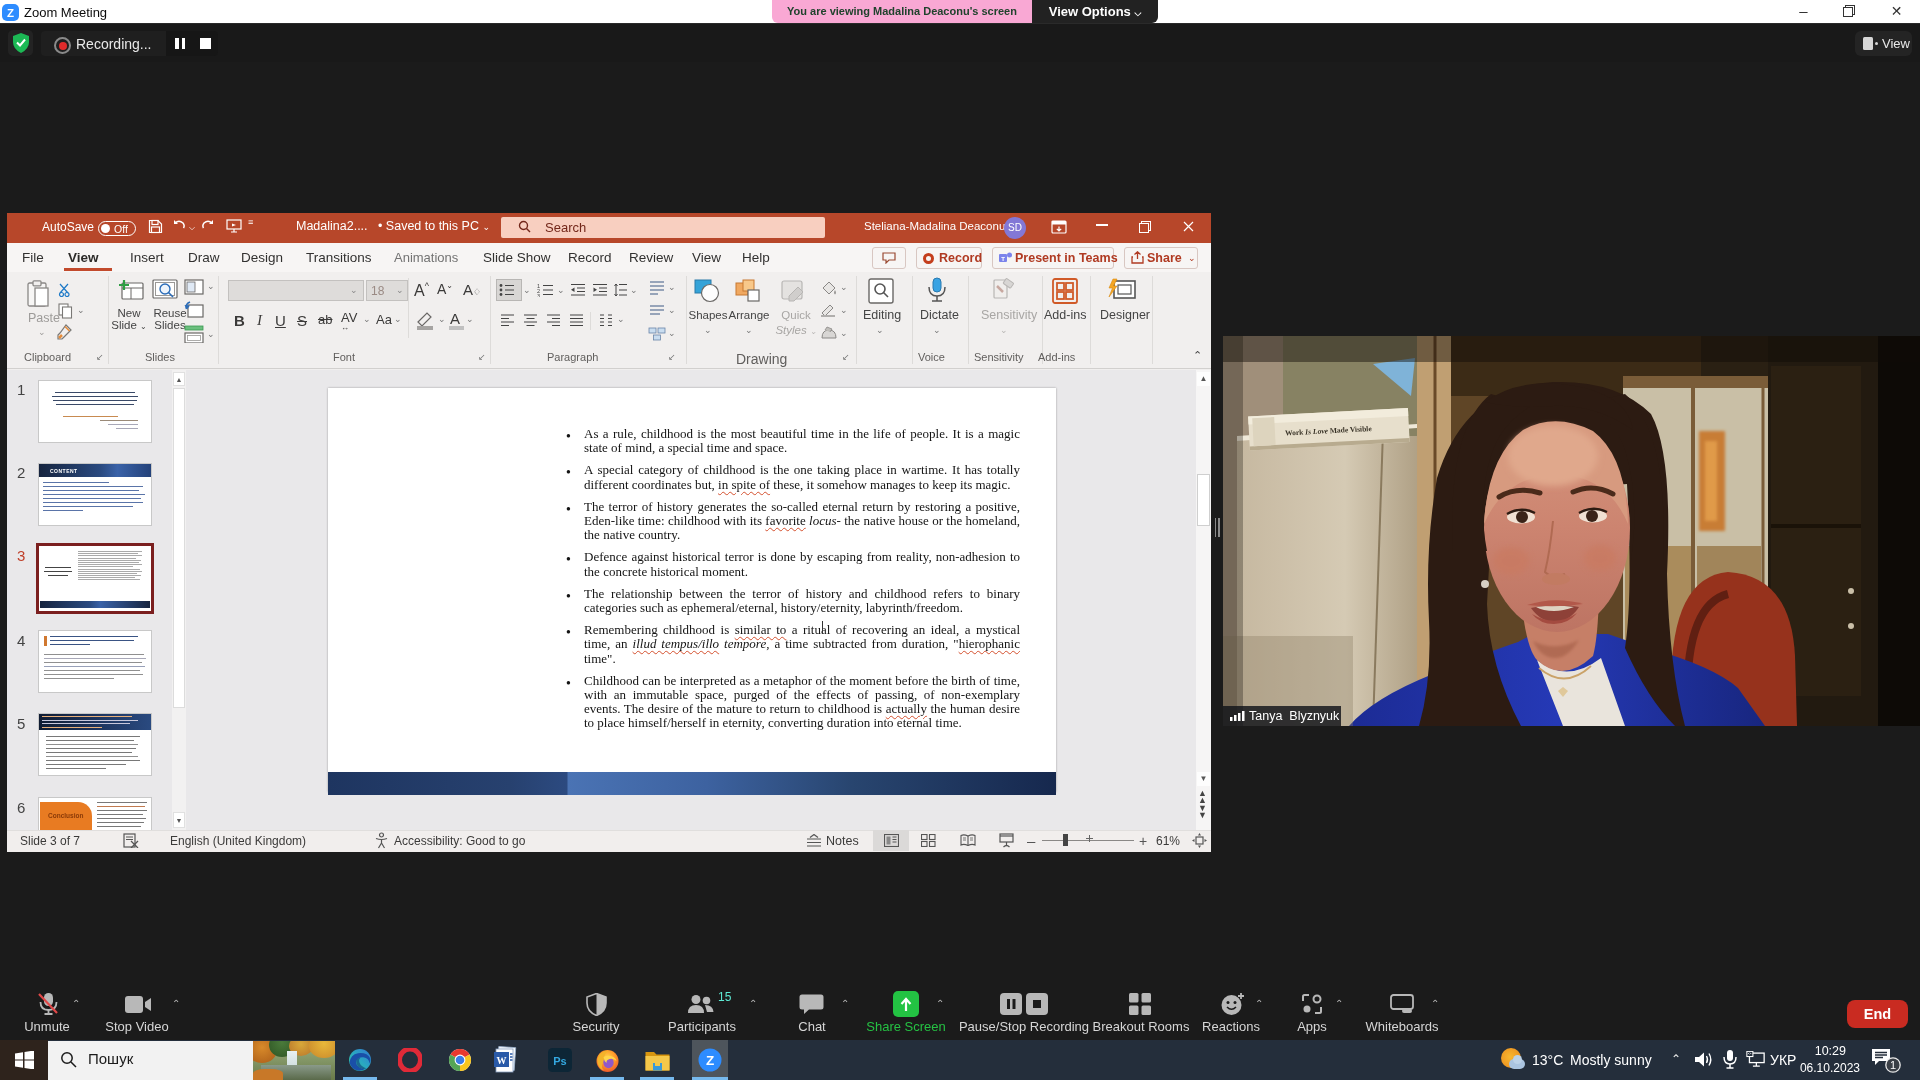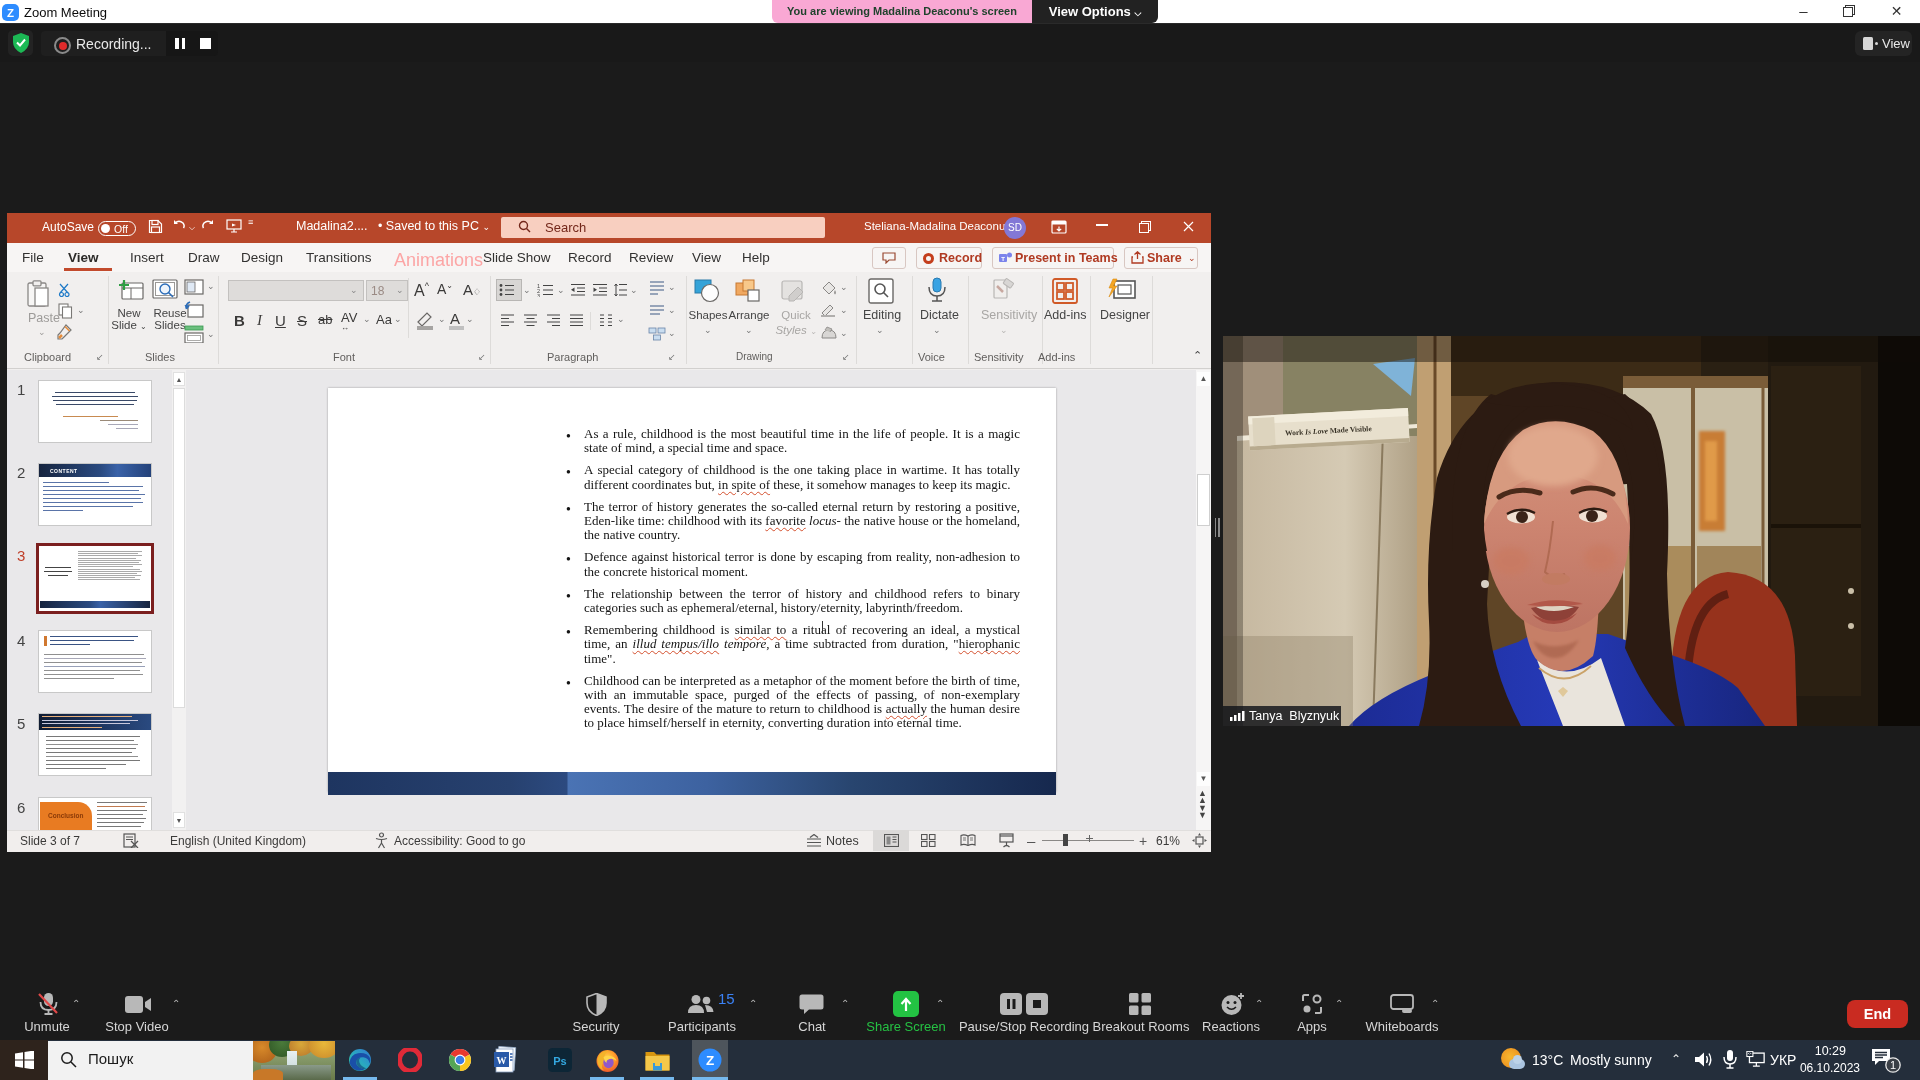--- a/index.html
+++ b/index.html
@@ -99,21 +99,21 @@
     </svg>
 
   <div class="abs" style="left:7px;top:243px;width:1204px;height:29px;background:#f7f5f4;"></div>
   <div class="abs" style="top:250px;left:22px;font-size:13.5px;color:#323130;">File</div>
   <div class="abs" style="top:250px;left:68px;font-size:13.5px;color:#2c2a28;font-weight:bold;">View</div>
   <div class="abs" style="left:64px;top:268px;width:48px;height:3px;background:#c24a2c;"></div>
   <div class="abs" style="top:250px;left:130px;font-size:13.5px;color:#323130;">Insert</div>
   <div class="abs" style="top:250px;left:188px;font-size:13.5px;color:#323130;">Draw</div>
   <div class="abs" style="top:250px;left:241px;font-size:13.5px;color:#323130;">Design</div>
   <div class="abs" style="top:250px;left:306px;font-size:13.5px;color:#323130;">Transitions</div>
-  <div class="abs" style="top:250px;left:394px;font-size:18px;color:#fca5a5;">Animations</div>
+  <div class="abs" style="top:250px;left:394px;font-size:13px;color:#737373;">Animations</div>
   <div class="abs" style="top:250px;left:483px;font-size:13.5px;color:#323130;">Slide Show</div>
   <div class="abs" style="top:250px;left:568px;font-size:13.5px;color:#323130;">Record</div>
   <div class="abs" style="top:250px;left:629px;font-size:13.5px;color:#323130;">Review</div>
   <div class="abs" style="top:250px;left:692px;font-size:13.5px;color:#323130;">View</div>
   <div class="abs" style="top:250px;left:742px;font-size:13.5px;color:#323130;">Help</div>
 
   <div class="abs" style="left:872px;top:247px;width:34px;height:22px;border:1px solid #d8c7c2;border-radius:3px;"></div>
   <svg class="abs" style="left:882px;top:252px" width="14" height="12" viewBox="0 0 14 12">
       <path d="M1 1 H13 V8 H7 L4 11 V8 H1 Z" fill="none" stroke="#9a4a32" stroke-width="1.2"></path>
     </svg>
@@ -145,21 +145,21 @@
   <div class="abs" style="left:912px;top:276px;width:1px;height:88px;background:#dddbd9;"></div>
   <div class="abs" style="left:968px;top:276px;width:1px;height:88px;background:#dddbd9;"></div>
   <div class="abs" style="left:1042px;top:276px;width:1px;height:88px;background:#dddbd9;"></div>
   <div class="abs" style="left:1090px;top:276px;width:1px;height:88px;background:#dddbd9;"></div>
   <div class="abs" style="left:1152px;top:276px;width:1px;height:88px;background:#dddbd9;"></div>
 
   <div class="abs" style="left:24px;top:351px;font-size:11px;color:#605e5c;">Clipboard</div>
   <div class="abs" style="left:145px;top:351px;font-size:11px;color:#605e5c;">Slides</div>
   <div class="abs" style="left:333px;top:351px;font-size:11px;color:#605e5c;">Font</div>
   <div class="abs" style="left:547px;top:351px;font-size:11px;color:#605e5c;">Paragraph</div>
-  <div class="abs" style="left:736px;top:351px;font-size:10px;color:#605e5c;">Drawing</div>
+  <div class="abs" style="left:736px;top:351px;font-size:14px;color:#605e5c;">Drawing</div>
   <div class="abs" style="left:918px;top:351px;font-size:11px;color:#605e5c;">Voice</div>
   <div class="abs" style="left:974px;top:351px;font-size:11px;color:#605e5c;">Sensitivity</div>
   <div class="abs" style="left:1038px;top:351px;font-size:11px;color:#605e5c;">Add-ins</div>
   <div class="abs" style="left:96px;top:352px;font-size:9px;color:#777;">↙</div>
   <div class="abs" style="left:478px;top:352px;font-size:9px;color:#777;">↙</div>
   <div class="abs" style="left:668px;top:352px;font-size:9px;color:#777;">↙</div>
   <div class="abs" style="left:842px;top:352px;font-size:9px;color:#777;">↙</div>
   <div class="abs" style="left:1193px;top:349px;font-size:11px;color:#444;">⌃</div>
 
   <svg class="abs" style="left:26px;top:280px" width="24" height="28" viewBox="0 0 24 28">
@@ -703,21 +703,21 @@
       <path d="M10.5 0.5 L20 4 V10 Q20 18.5 10.5 22.5 Z" fill="#b8b8b8"></path>
     </svg>
   <div class="abs" style="left:551px;top:1019px;width:90px;text-align:center;font-size:13px;color:#d6d6d6;">Security</div>
 
   <svg class="abs" style="left:687px;top:994px" width="28" height="21" viewBox="0 0 28 21">
       <circle cx="9" cy="5.5" r="4.5" fill="#b8b8b8"></circle>
       <path d="M1 19 Q1 11 9 11 Q17 11 17 19 Z" fill="#b8b8b8"></path>
       <circle cx="19.5" cy="6.5" r="3.8" fill="#b8b8b8"></circle>
       <path d="M18 11 Q26 11 26.5 18 L20 18" fill="#b8b8b8"></path>
     </svg>
-  <div class="abs" style="left:718px;top:990px;font-size:15px;color:#3b82f6;">15</div>
+  <div class="abs" style="left:718px;top:990px;font-size:12px;color:#5eead4;">15</div>
   <div class="abs" style="left:749px;top:998px;font-size:10px;color:#b8b8b8;">⌃</div>
   <div class="abs" style="left:657px;top:1019px;width:90px;text-align:center;font-size:13px;color:#d6d6d6;">Participants</div>
 
   <svg class="abs" style="left:799px;top:994px" width="25" height="21" viewBox="0 0 25 21">
       <path d="M3 0.5 H22 Q24.5 0.5 24.5 3 V13 Q24.5 15.5 22 15.5 H10 L5 20 V15.5 H3 Q0.5 15.5 0.5 13 V3 Q0.5 0.5 3 0.5 Z" fill="#b8b8b8"></path>
     </svg>
   <div class="abs" style="left:841px;top:998px;font-size:10px;color:#b8b8b8;">⌃</div>
   <div class="abs" style="left:767px;top:1019px;width:90px;text-align:center;font-size:13px;color:#d6d6d6;">Chat</div>
 
   <div class="abs" style="left:893px;top:991px;width:26px;height:26px;background:#23c343;border-radius:5px;"></div>

